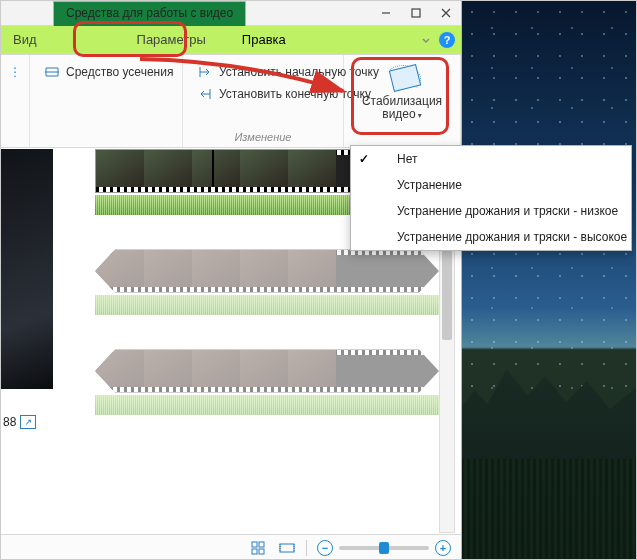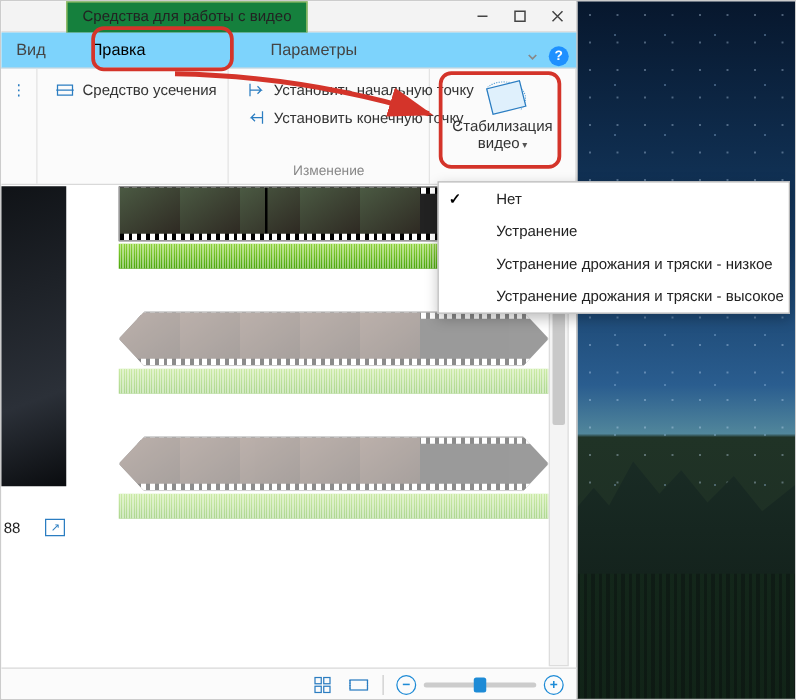--- a/index.html
+++ b/index.html
@@ -20,31 +20,31 @@
   .win{position:absolute;left:0;top:0;width:460px;height:560px;background:#fff;border-right:1px solid #b7b7b7;}
   
   .ctx{height:24px;background:#f3f3f3;display:flex;border-bottom:1px solid #d9d9d9;align-items:stretch;}
   .ctx-spacer{width:52px;}
   .ctx-tab{height:24px;line-height:23px;padding:0 12px;font-size:12px;background:#15803d;border:1px solid #a7c56c;border-bottom:none;margin-right:2px;white-space:nowrap;}
   .winctl{margin-left:auto;display:flex;}
   .winbtn{width:30px;height:24px;display:flex;align-items:center;justify-content:center;color:#444;}
   .winbtn svg{width:10px;height:10px;stroke:currentColor;fill:none;stroke-width:1.2;}
 
   
-  .tabs{height:28px;background:#7dd3fc;display:flex;align-items:flex-end;border-bottom:1px solid #d9d9d9;padding-left:6px;gap:24px;}
+  .tabs{height:28px;background:#bef264;display:flex;align-items:center;border-bottom:1px solid #d9d9d9;padding-left:6px;gap:24px;}
   .tab{height:28px;line-height:28px;font-size:13px;color:#444;padding:0 6px;}
   .tab.sel{color:#000;}
   .help{margin-left:auto;display:flex;align-items:center;gap:4px;padding-right:6px;}
   .help .chev{width:16px;height:16px;border:1px solid transparent;display:flex;align-items:center;justify-content:center;color:#888;}
   .help .q{width:16px;height:16px;border-radius:50%;background:#1e90ff;color:#fff;display:flex;align-items:center;justify-content:center;font-weight:bold;font-size:11px;}
 
   
   .ribbon{height:92px;border-bottom:1px solid #d9d9d9;background:#fbfbfb;position:relative;display:flex;}
   .grp{border-right:1px solid #e4e4e4;padding:6px 10px 2px;display:flex;flex-direction:column;justify-content:flex-start;min-width:0;}
-  .grp .lbl{margin-top:auto;text-align:center;color:#888;font-size:11px;padding:3px 0 2px;}
+  .grp .lbl{margin-top:auto;text-align:center;color:#888;font-size:11px;padding:3px 0 2px;font-style:italic;}
   .rbtn{display:flex;align-items:center;gap:6px;height:22px;padding:0 4px;font-size:12px;color:#333;white-space:nowrap;}
   .rbtn .ic{width:16px;height:16px;display:inline-flex;align-items:center;justify-content:center;color:#2b7dc1;}
   .big{display:flex;flex-direction:column;align-items:center;justify-content:flex-start;width:84px;height:78px;padding-top:4px;color:#333;text-align:center;line-height:13px;gap:2px;}
   .big .bigicon{width:34px;height:28px;position:relative;}
   .rot{position:absolute;top:2px;left:6px;width:26px;height:20px;border:1px solid #2b7dc1;background:#dff0fc;transform:rotate(-14deg);}
   .arc{position:absolute;left:0;top:0;width:34px;height:26px;border:1px dotted #5fa5d8;border-radius:50%;border-left-color:transparent;border-bottom-color:transparent;}
   .big .dd{font-size:8px;color:#555;margin-left:2px;}
 
   
   .menu{position:absolute;left:349px;top:144px;width:280px;background:#fff;border:1px solid #b6b6b6;box-shadow:0 4px 10px rgba(0,0,0,.25);z-index:50;}
@@ -70,21 +70,21 @@
     mask:linear-gradient(#000,#000);}
   .wave::after{content:"";position:absolute;left:0;right:0;top:-6px;height:14px;
     background:radial-gradient(circle at 10% 80%,#fff 1px,transparent 1px) repeat-x;
     background-size:6px 6px;opacity:.8;}
   .faded{opacity:.45;}
   .sep{position:absolute;top:0;height:42px;width:2px;background:#000;}
   .pointy{clip-path:polygon(0 50%,6% 0,94% 0,100% 50%,94% 100%,6% 100%);}
 
   
   .leftedge{position:absolute;top:148px;left:0;width:52px;bottom:28px;}
-  .timebox{position:absolute;top:266px;left:2px;display:flex;align-items:flex-start;gap:20px;font-size:12px;}
+  .timebox{position:absolute;top:266px;left:2px;display:flex;align-items:flex-start;gap:4px;font-size:12px;}
   .timebox .expand{width:14px;height:12px;border:1px solid #2b7dc1;color:#2b7dc1;font-size:9px;display:flex;align-items:center;justify-content:center;}
   .preview{position:absolute;top:148px;left:0;width:52px;height:240px;background:linear-gradient(160deg,#101317,#2b3038 70%,#0a0c0f);}
 
   
   .vscroll{position:absolute;top:148px;right:6px;bottom:28px;width:14px;border:1px solid #ddd;background:#f4f4f4;}
   .vthumb{position:absolute;left:2px;right:2px;top:100px;height:90px;background:#c9c9c9;border-radius:2px;}
 
   
   .status{position:absolute;left:0;right:0;bottom:0;height:26px;border-top:1px solid #d9d9d9;background:#fbfbfb;display:flex;align-items:center;justify-content:flex-end;gap:10px;padding:0 10px;}
   .sicon{width:18px;height:16px;display:flex;align-items:center;justify-content:center;color:#2b7dc1;}
@@ -122,22 +122,22 @@
         <div class="winbtn close">
             <svg viewBox="0 0 10 10">
               <path d="M1 1 L9 9 M9 1 L1 9"></path>
             </svg>
           </div>
       </div>
     </div>
 
     <div class="tabs">
       <div class="tab">Вид</div>
+      <div class="tab" style="margin-left:64px">Параметры</div>
       <div class="tab sel">Правка</div>
-      <div class="tab" style="margin-left:64px">Параметры</div>
       <div class="help">
         <div class="chev">
           <svg width="10" height="10" viewBox="0 0 10 10">
               <path d="M2 4 L5 7 L8 4" fill="none" stroke="#888" stroke-width="1.4"></path>
             </svg>
         </div>
         <div class="q">?</div>
       </div>
     </div>
 

